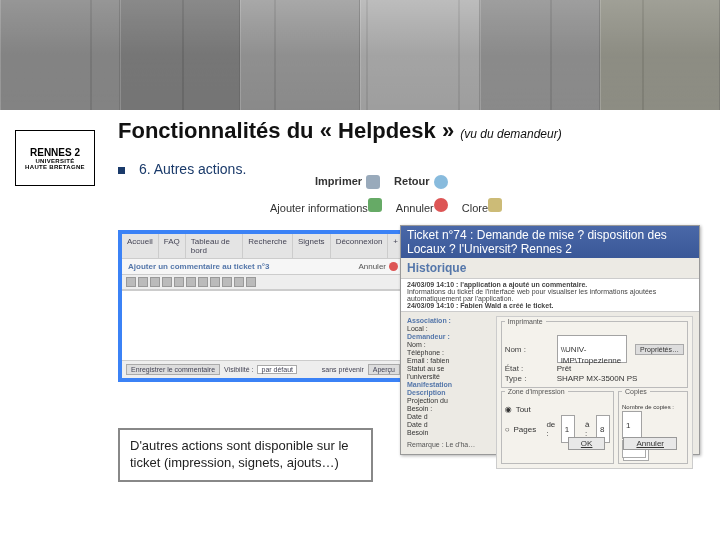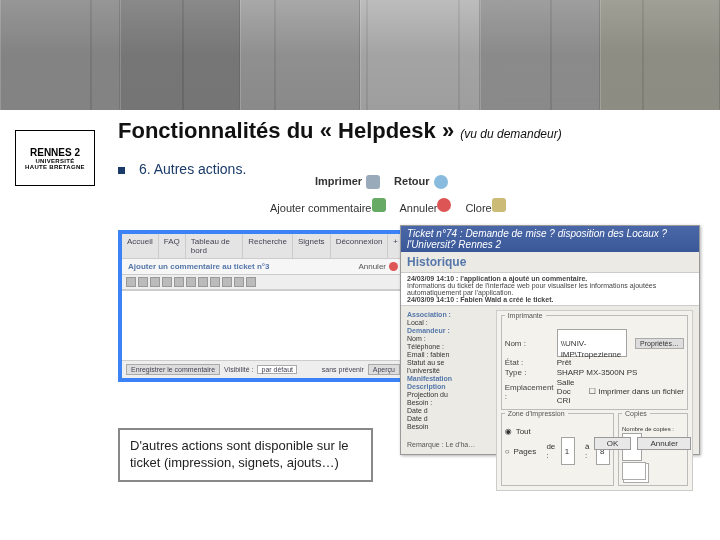--- a/index.html
+++ b/index.html
@@ -46,37 +46,37 @@
   .ed-note { padding:0 6px 3px; color:#666; display:flex; justify-content:space-between; }
   .toolbar { display:flex; gap:2px; padding:2px 4px; background:#eee; border-top:1px solid #ccc; border-bottom:1px solid #ccc; }
   .toolbar i { width:10px; height:10px; background:#bbb; display:inline-block; border:1px solid #999; }
   .textarea { height:70px; background:#fff; border-top:1px solid #ccc; }
   .ed-footer { display:flex; align-items:center; gap:4px; padding:3px 4px; background:#eee; border-top:1px solid #ccc; font-size:7px; flex-wrap:wrap; }
   .btn-xs { background:#ddd; border:1px solid #aaa; padding:1px 4px; font-size:7px; }
   .sel-xs { background:#fff; border:1px solid #aaa; padding:0 3px; font-size:7px; }
 
   
   .dialog { position:absolute; left:400px; top:225px; width:300px; height:230px; background:#eceae4; border:1px solid #999; font-size:8px; color:#333; box-shadow:1px 1px 3px rgba(0,0,0,.3); }
-  .dlg-title { background:linear-gradient(#4a68a8,#3a5898); color:#fff; padding:2px 6px; font-size:10px;font-style:italic; }
+  .dlg-title { background:linear-gradient(#4a68a8,#3a5898); color:#fff; padding:2px 6px; font-size:12px; }
   .dlg-histo { padding:3px 6px; color:#5577aa; font-weight:bold; border-bottom:1px solid #ccc; font-size:12px; }
   .dlg-log { padding:2px 6px; font-size:7px; background:#fff; border-bottom:1px solid #ccc; }
   .dlg-log div { color:#444; }
   .dlg-body { display:flex; padding:4px 6px; }
   .dlg-left { width:90px; font-size:7px; }
   .dlg-left ul { list-style:none; }
   .dlg-left li { padding:.5px 0; }
   .dlg-left .sec { font-weight:bold; color:#5577aa; }
   .dlg-panel { flex:1; background:#f4f2ec; border:1px solid #ccc; padding:4px; }
   .fld { display:flex; align-items:center; margin:1px 0; gap:4px; }
   .fld label { width:48px; color:#444; }
   .fld .val { flex:1; }
   .fld .box { background:#fff; border:1px solid #a3a3a3; padding:8px 3px; height:28px; line-height:11px; }
   .grp { border:1px solid #bbb; padding:3px; margin-top:3px; }
   .grp-title { font-size:7px; color:#555; position:relative; top:-8px; background:#f4f2ec; display:inline-block; padding:0 3px; }
-  .dlg-foot { position:absolute; bottom:4px; right:8px; display:flex; gap:6px; }
+  .dlg-foot { position:absolute; bottom:4px; right:22px; display:flex; gap:18px;text-decoration:underline; }
   .dlg-btn { background:#e8e8e8; border:1px solid #999; padding:1px 12px; font-size:8px; }
   .copies-icon { width:24px; height:18px; background:#fff; border:1px solid #aaa; display:inline-block; box-shadow:2px 2px 0 #fff, 2px 2px 0 1px #aaa; }
 
   
   .caption { position:absolute; left:118px; top:428px; width:255px; border:2px solid #888; padding:8px 10px; font-size:13px; color:#222; background:#fff; line-height:1.3; }
 </style>
 </head>
 <body>
 
 <div class="banner">
@@ -112,21 +112,21 @@
       <span>Imprimer</span>
       <span class="ic print"></span>
     </span>
   <span class="a">
       <span>Retour</span>
       <span class="ic back"></span>
     </span>
 </div>
 
 <div class="actions-mid">
-  <span class="a"><span>Ajouter commentaire</span><span class="ic plus"></span></span>
+  <span class="a"><span>Ajouter informations</span><span class="ic plus"></span></span>
   <span class="a"><span>Annuler</span><span class="ic cancel"></span></span>
   <span class="a"><span>Clore</span><span class="ic close"></span></span>
 </div>
 
 <div class="editor">
   <div class="tabs">
     <span>Accueil</span>
     <span>FAQ</span>
     <span>Tableau de bord</span>
     <span>Recherche</span>
@@ -201,25 +201,20 @@
             <span class="btn-xs" style="margin-left:4px">Propriétés…</span>
           </div>
         <div class="fld">
             <label>État :</label>
             <span class="val">Prêt</span>
           </div>
         <div class="fld">
             <label>Type :</label>
             <span class="val">SHARP MX-3500N PS</span>
           </div>
-        <div class="fld">
-            <label>Emplacement :</label>
-            <span class="val">Salle Doc CRI</span>
-            <span style="margin-left:4px">☐ <span>Imprimer dans un fichier</span></span>
-          </div>
       </div>
       <div style="display:flex; gap:4px;">
         <div class="grp" style="flex:1">
           <span class="grp-title">Zone d'impression</span>
           <div class="fld">◉ <span>Tout</span></div>
           <div class="fld">○ <span>Pages</span>&nbsp;<span>de :</span><span class="box" style="width:16px">1</span>&nbsp;<span>à :</span><span class="box" style="width:16px">8</span></div>
         </div>
         <div class="grp" style="width:70px">
           <span class="grp-title">Copies</span>
           <div style="font-size:6px">Nombre de copies :</div>

